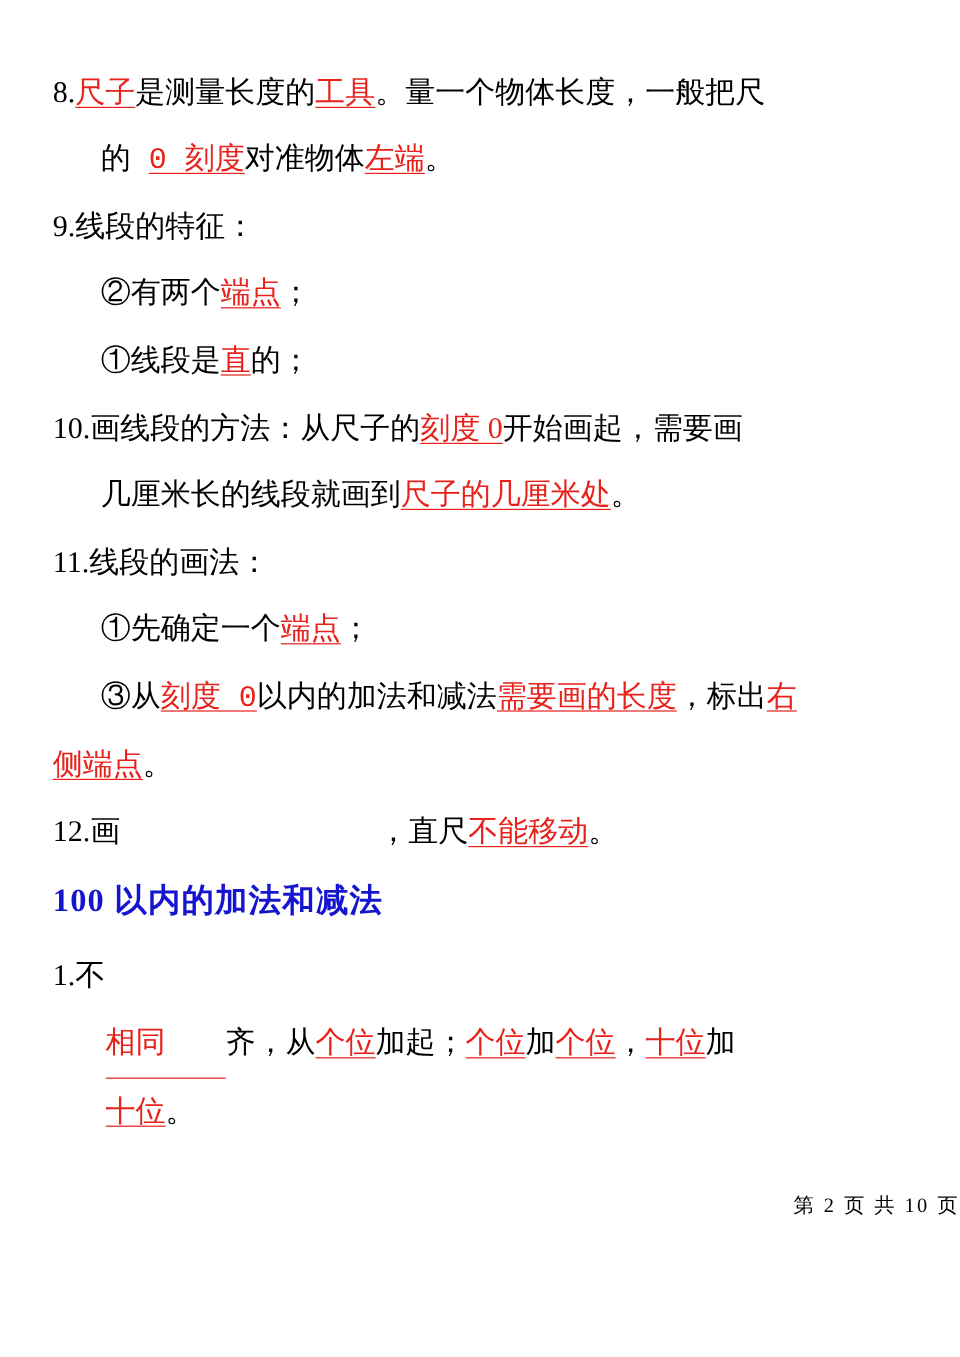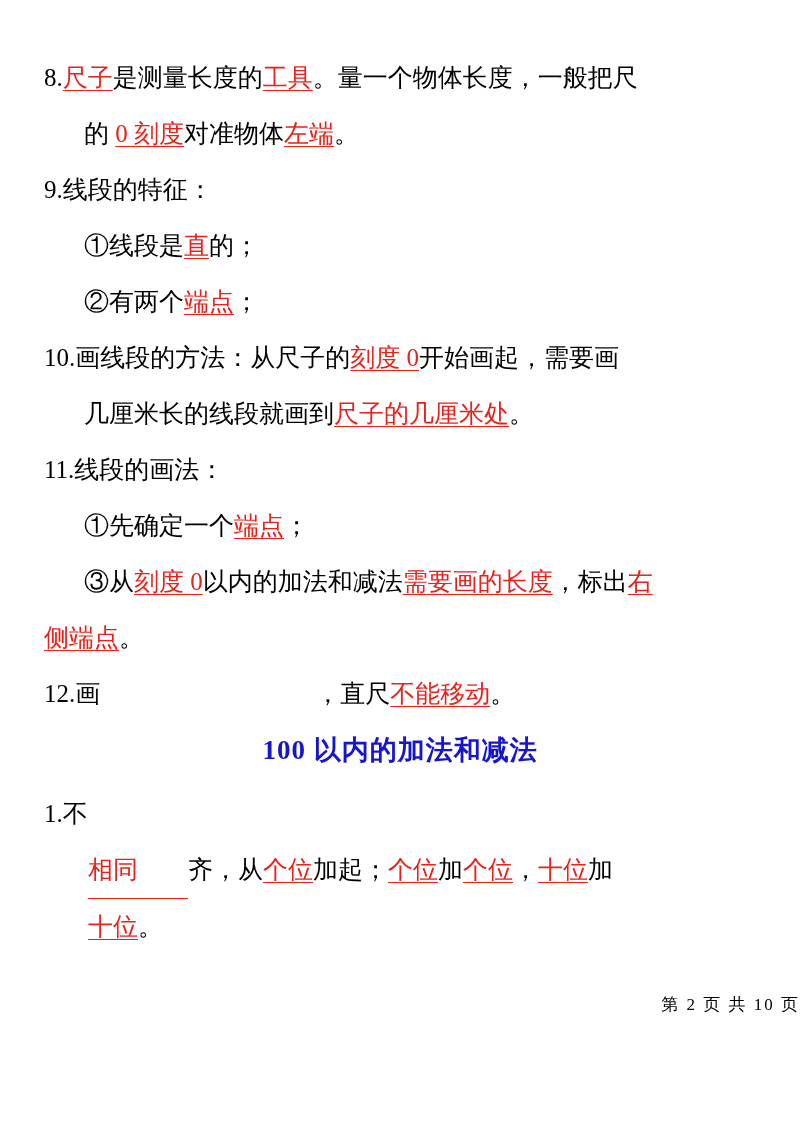--- a/index.html
+++ b/index.html
@@ -20,21 +20,21 @@
     width: 800px;
     height: 1032px;
     box-sizing: border-box;
     padding: 50px 44px 0 44px;
   }
   .line {
     font-size: 25px;
     line-height: 56px;
     white-space: nowrap;
   }
-  .indent1 { padding-left: 40px; }
+  .indent1 { padding-left: 40px; font-family: Liberation Mono, monospace; }
   .indent2 { padding-left: 44px; }
   .red {
     color: #e8211a;
   }
   .u {
     text-decoration: underline;
     text-decoration-thickness: 1px;
     text-underline-offset: 4px;
   }
   .blank-long {
@@ -43,21 +43,21 @@
   }
   .blank-short {
     display: inline-block;
     width: 100px;
     border-bottom: 1px solid #e8211a;
   }
   .heading-blue {
     color: #1515cf;
     font-weight: bold;
     font-size: 27px;
-    text-align: center;
+    text-align: left;
     line-height: 56px;
     letter-spacing: 1px;
   }
   .gap-small { height: 8px; }
   .watermark {
     position: absolute;
     right: 40px;
     bottom: 42px;
     font-family: "Liberation Sans", sans-serif;
     font-size: 34px;
@@ -85,24 +85,24 @@
     <span>8.</span><span class="red u">尺子</span><span>是测量长度的</span><span class="red u">工具</span><span>。量一个物体长度，一般把尺</span>
   </div>
   <div class="line indent1">
     <span>的 </span><span class="red u">0 刻度</span><span>对准物体</span><span class="red u">左端</span><span>。</span>
   </div>
 
   <div class="line">
     <span>9.线段的特征：</span>
   </div>
   <div class="line indent1">
-    <span>①线段是</span><span class="red u">直</span><span>的；</span>
+    <span>②有两个</span><span class="red u">端点</span><span>；</span>
   </div>
   <div class="line indent1">
-    <span>②有两个</span><span class="red u">端点</span><span>；</span>
+    <span>①线段是</span><span class="red u">直</span><span>的；</span>
   </div>
 
   <div class="line">
     <span>10.画线段的方法：从尺子的</span><span class="red u">刻度 0</span><span>开始画起，需要画</span>
   </div>
   <div class="line indent1">
     <span>几厘米长的线段就画到</span><span class="red u">尺子的几厘米处</span><span>。</span>
   </div>
 
   <div class="line">

